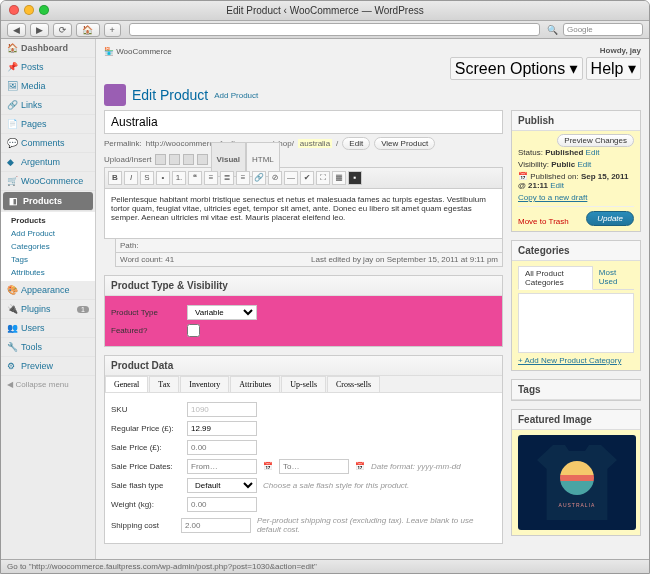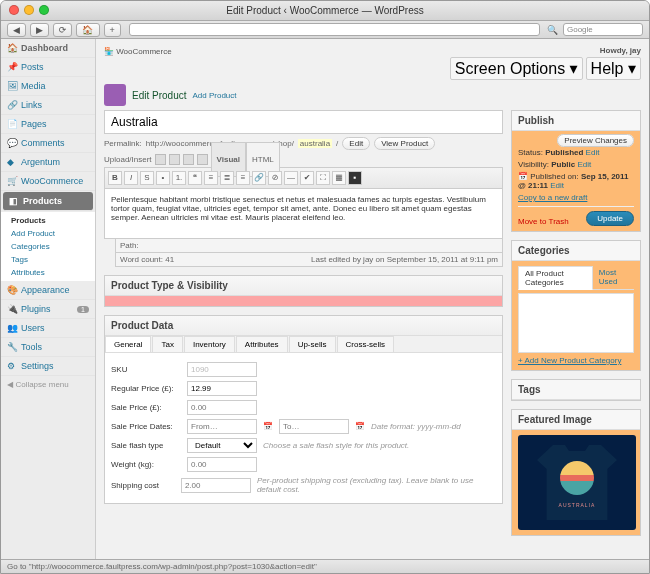--- a/index.html
+++ b/index.html
@@ -22,57 +22,57 @@
 .adminmenu .sub div{padding:2px 0; cursor:pointer;}
 .adminmenu .sub .cur{font-weight:bold;color:#333;}
 .micon{width:10px;height:10px;display:inline-block;}
 .badge{background:#999;color:#fff;border-radius:7px;padding:0 4px;font-size:7px;margin-left:auto;}
 .content { flex:1; padding:6px 8px; overflow:auto; position:relative;}
 .topstrip{display:flex;justify-content:space-between;font-size:8px;color:#555;padding:2px 0 4px;align-items:flex-end;}
 .scrops{display:flex;gap:3px;}
 .scrop{border:1px solid #ccc;padding:1px 4px;border-radius:2px;background:#f7f7f7;text-align:center;}
 .pagehead{display:flex;align-items:center;gap:6px;margin-bottom:4px;}
 .pagehead .picon{width:22px;height:22px;background:#9a5eb3;border-radius:3px;}
-.pagehead h2{font-size:10px;font-weight:normal;color:#14532d;}
+.pagehead h2{font-size:14px;font-weight:normal;color:#0369a1;}
 .pagehead .addnew{font-size:8px;color:#21759b;}
 .maincols{display:flex;gap:8px;}
 .leftcol{flex:1;}
 .rightcol{width:130px;}
 .titleinput{width:100%;border:1px solid #ccc;padding:4px 6px;font-size:12px;background:#fff;}
 .permalink{font-size:8px;color:#666;margin:3px 0;display:flex;gap:4px;align-items:center;}
 .slug{background:#ffffcc;padding:0 2px;}
 .minibtn{border:1px solid #ccc;border-radius:8px;padding:1px 6px;background:linear-gradient(#fff,#eee);font-size:8px;color:#333;cursor:pointer;}
 .upinsert{font-size:8px;color:#666;margin:4px 0 2px;display:flex;align-items:center;gap:3px;}
 .upinsert .ico{width:11px;height:11px;background:#ddd;border:1px solid #bbb;}
 .edtabs{float:right;font-size:8px;}
 .edtabs span{padding:12px 5px;border:1px solid #ccc;background:#f3f3f3;cursor:pointer;}
 .edtabs .act{background:#e8e8e8;font-weight:bold;}
 .edtoolbar{border:1px solid #ccc;background:linear-gradient(#f4f4f4,#e8e8e8);padding:3px;display:flex;gap:2px;flex-wrap:wrap;}
 .edbtn{width:14px;height:14px;border:1px solid #ccc;background:#f9f9f9;font-size:8px;line-height:12px;text-align:center;color:#555;}
 .editor{border:1px solid #ccc;border-top:none;background:#fff;padding:6px;font-size:8px;color:#333;height:50px;overflow:hidden;}
 .edstatus{border:1px solid #ccc;border-top:none;background:#f4f4f4;font-size:8px;color:#666;padding:2px 4px;display:flex;justify-content:space-between;margin-left:11px;}
-.metabox{border:1px solid #ccc;background:#fca5a5;margin-top:8px;}
+.metabox{border:1px solid #ccc;background:#ec4899;margin-top:8px;}
 .metabox h3{font-size:10px;padding:4px 6px;background:linear-gradient(#f8f8f8,#eee);border-bottom:1px solid #ddd;color:#464646;}
 .metabox .inside{padding:5px 6px;font-size:8px;color:#333;}
 .frow{display:flex;align-items:center;margin:4px 0;gap:6px;}
 .frow label{width:70px;color:#333;}
 .sel, .inp{border:1px solid #ccc;padding:1px 3px;font-size:8px;background:#fff;height:15px;}
 .sel{width:70px;}
 .inp{width:70px;}
 .hint{color:#999;font-style:italic;}
 .pdtabs{display:flex;border-bottom:1px solid #ddd;font-size:8px;background:#f1f1f1;}
-.pdtabs div{padding:3px 8px;border:1px solid #ddd;border-bottom:none;margin-right:1px;background:#f5f5f5;cursor:pointer;}
+.pdtabs div{padding:3px 8px;border:1px solid #ddd;border-bottom:none;margin-right:1px;background:#f5f5f5;cursor:pointer;font-family:Liberation Serif, serif;}
 .pdtabs .act{background:#fff;}
-.sidebox{border:1px solid #ccc;background:#fdba74;margin-bottom:8px;}
+.sidebox{border:1px solid #ccc;background:#fef9c3;margin-bottom:8px;}
 .sidebox h3{font-size:10px;padding:4px 6px;border-bottom:1px solid #ddd;background:#f7f7f7;color:#464646;}
 .sidebox .inside{padding:5px 6px;font-size:8px;color:#333;}
 .pubrow{margin:3px 0;}
 .pubrow a{color:#21759b;}
 .pubactions{border-top:1px solid #eee;padding-top:4px;margin-top:4px;display:flex;justify-content:space-between;align-items:flex-end;}
-.updatebtn{background:linear-gradient(#298cba,#21759b);color:#fff;border:1px solid #1b607f;border-radius:8px;padding:2px 10px;font-size:8px;cursor:pointer;}
+.updatebtn{background:linear-gradient(#298cba,#21759b);color:#fff;border:1px solid #1b607f;border-radius:8px;padding:2px 10px;font-size:8px;cursor:pointer;font-style:italic;}
 .red{color:#cc0000;}
 .cattabs{display:flex;font-size:8px;border-bottom:1px solid #ddd;}
 .cattabs div{padding:2px 6px;cursor:pointer;}
 .cattabs .act{border:1px solid #ddd;border-bottom:1px solid #fff;margin-bottom:-1px;background:#fff;}
 .catbox{height:60px;border:1px solid #ddd;margin-top:3px;background:#fff;}
 .addcat{color:#21759b;text-decoration:underline;font-size:8px;margin-top:3px;display:block;}
 .fimg{width:118px;height:95px;background:#041e42;border-radius:3px;display:flex;align-items:center;justify-content:center;position:relative;}
 .tshirt{width:80px;height:75px;background:#0b2a4a;clip-path:polygon(20% 0,35% 0,40% 8%,60% 8%,65% 0,80% 0,100% 20%,88% 32%,88% 100%,12% 100%,12% 32%,0 20%);position:relative;}
 .circle{position:absolute;width:34px;height:34px;border-radius:50%;left:23px;top:16px;background:linear-gradient(#f5c96b 40%,#e86b5c 40% 60%,#4aa4a4 60%);}
 .label{position:absolute;bottom:12px;left:0;right:0;text-align:center;color:#d88;font-size:5px;letter-spacing:1px;}
@@ -159,21 +159,21 @@
       <div class="mi">
           <span class="micon">👥</span>
           <span>Users</span>
         </div>
       <div class="mi">
           <span class="micon">🔧</span>
           <span>Tools</span>
         </div>
       <div class="mi">
           <span class="micon">⚙</span>
-          <span>Settings</span>
+          <span>Preview</span>
         </div>
       <div class="collapse">◀ <span>Collapse menu</span></div>
     </div>
 
     <div class="content">
       <div class="topstrip">
         <span>🏪 <span>WooCommerce</span></span>
         <span style="margin-left:auto;"></span>
       </div>
       <div style="display:flex;justify-content:flex-end;gap:4px;margin-top:-14px;">
@@ -235,20 +235,28 @@
               <span></span>
           </div>
           <div class="edstatus" style="border-top:none;">
             <span><span>Word count:</span> <span>41</span></span>
             <span>Last edited by jay on September 15, 2011 at 9:11 pm</span>
           </div>
 
           <div class="metabox">
             <h3>Product Type &amp; Visibility</h3>
             <div class="inside">
+              <div class="frow">
+                  <label>Product Type</label>
+                  <select class="sel"><option>Variable</option></select>
+                </div>
+              <div class="frow">
+                  <label>Featured?</label>
+                  <input type="checkbox" style="">
+                </div>
             </div>
           </div>
 
           <div class="metabox">
             <h3>Product Data</h3>
             <div class="pdtabs">
               <div class="act">General</div>
               <div>Tax</div>
               <div>Inventory</div>
               <div>Attributes</div>

